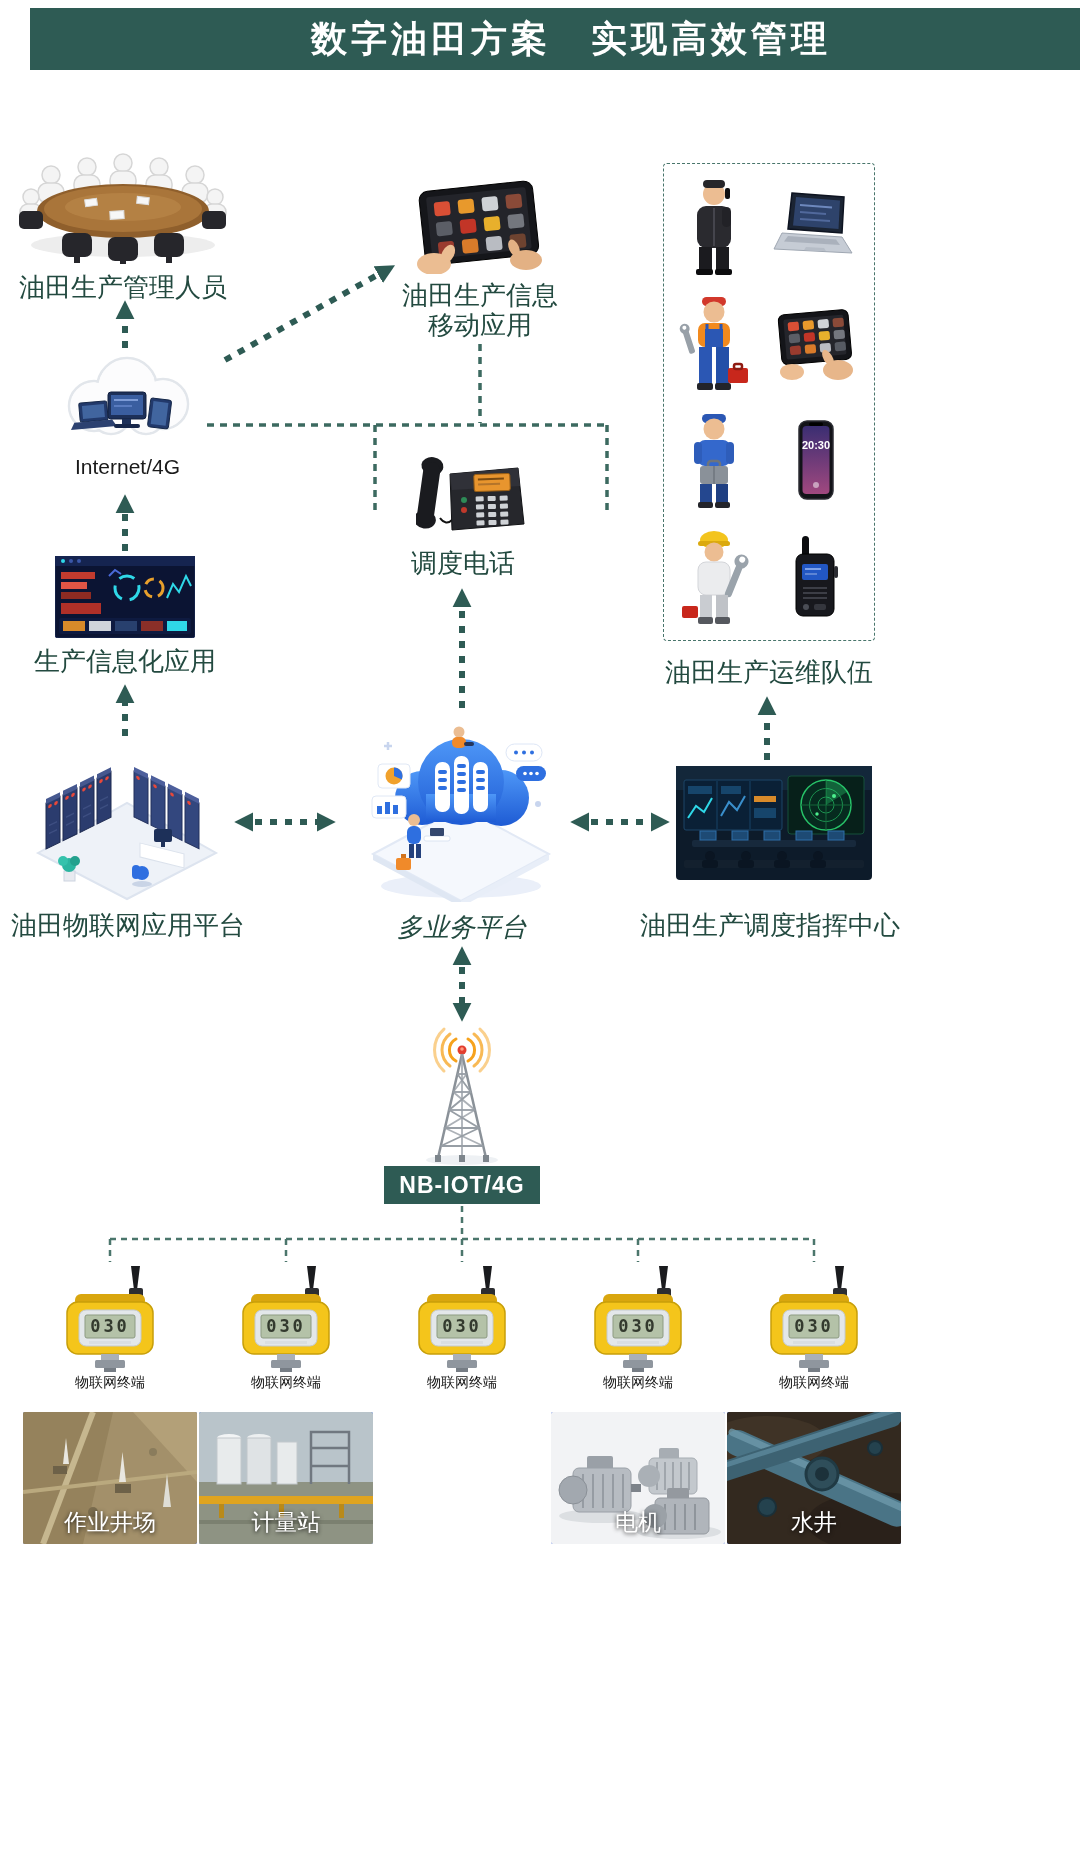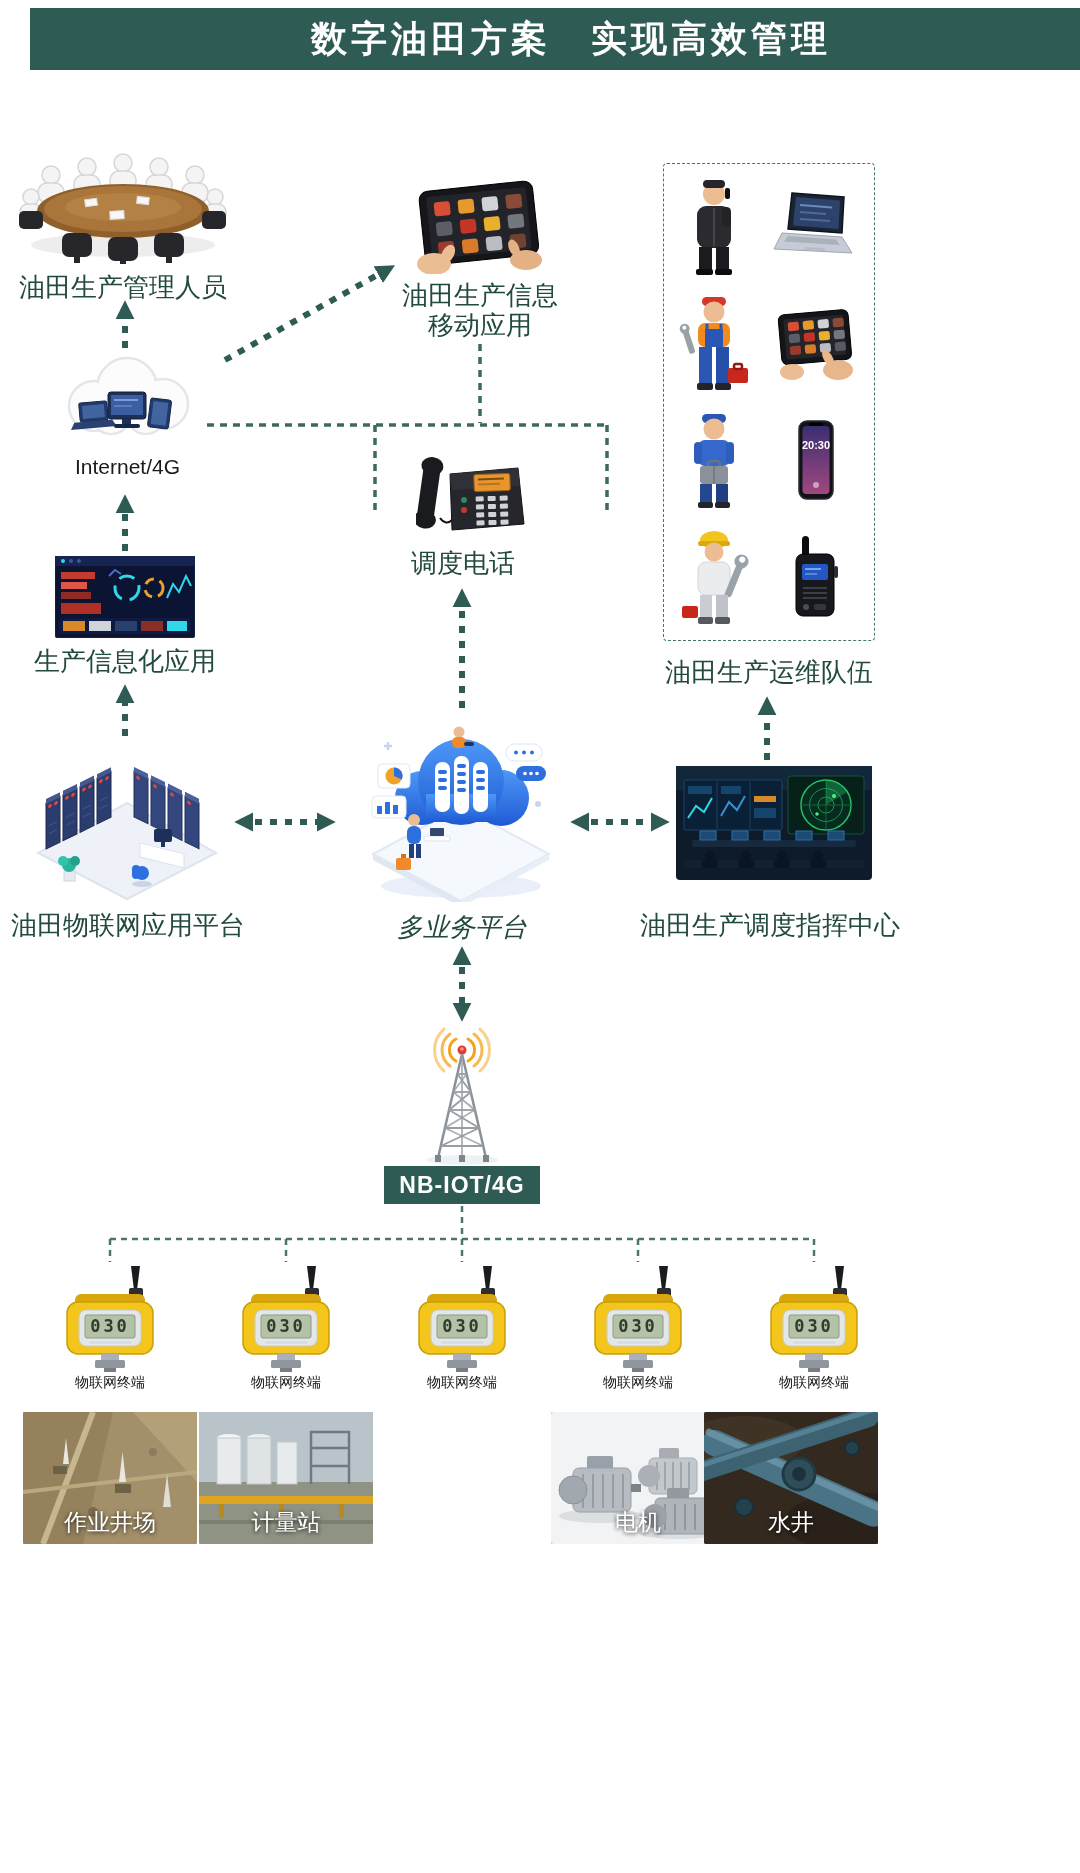--- a/index.html
+++ b/index.html
@@ -712,21 +712,21 @@
           <line x1="114" y1="92" x2="114" y2="118"></line>
           <line x1="124" y1="92" x2="124" y2="118"></line>
           <line x1="134" y1="92" x2="134" y2="118"></line>
           <line x1="144" y1="92" x2="144" y2="118"></line>
         </g>
       <circle cx="104" cy="104" r="12" fill="#9ba1a7"></circle>
     </svg>
     <div class="caption">电机</div>
   </div>
 
-  <div class="photo" style="left:704px;top:1412px;">
+  <div class="photo" style="left:727px;top:1412px;">
     <svg width="174" height="132" viewBox="0 0 174 132">
       <rect width="174" height="132" fill="#33291f"></rect>
       <ellipse cx="40" cy="30" rx="60" ry="26" fill="#3f3326"></ellipse>
       <ellipse cx="150" cy="110" rx="70" ry="30" fill="#2a211a"></ellipse>
       <g transform="rotate(24 87 66)">
         <rect x="-10" y="52" width="200" height="26" rx="13" fill="#4a7486"></rect>
         <rect x="-10" y="54" width="200" height="7" rx="3.5" fill="#6d99aa" opacity="0.8"></rect>
       </g>
       <g transform="rotate(-18 87 66)">
         <rect x="-10" y="22" width="200" height="20" rx="10" fill="#3d6272"></rect>

